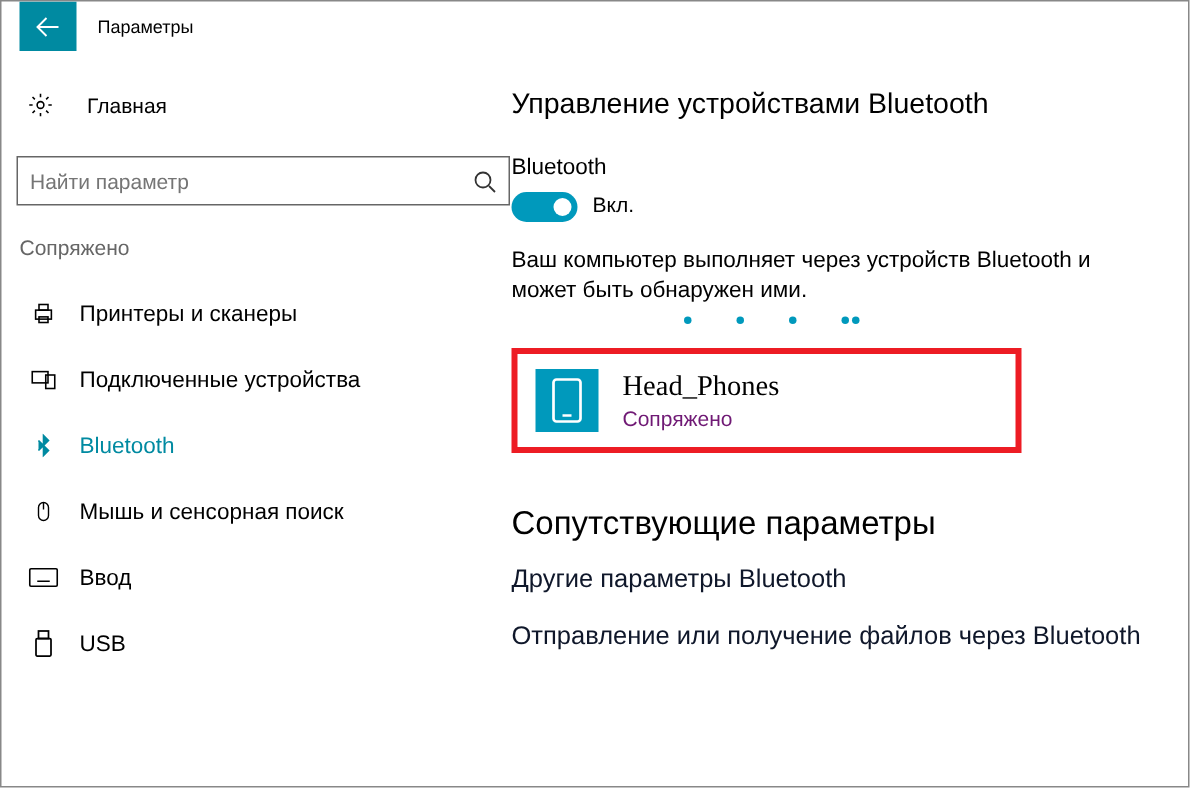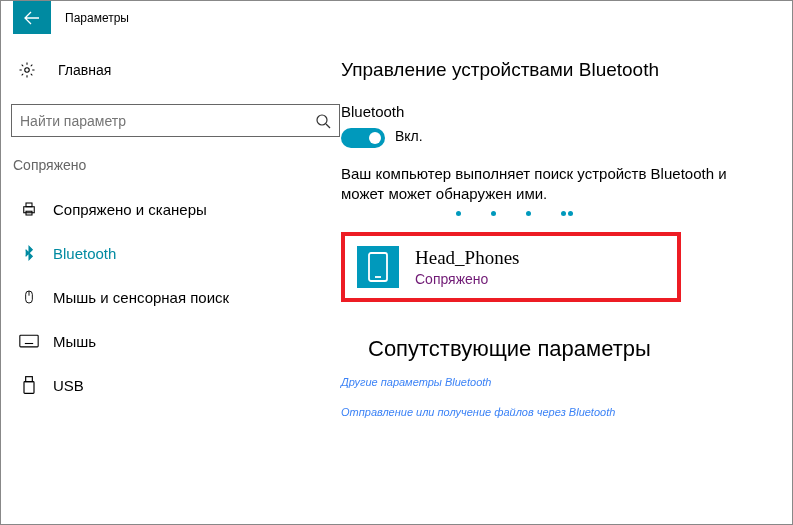--- a/index.html
+++ b/index.html
@@ -179,29 +179,27 @@
   .device-status {
     color: #701a75;
     font-size: 14px;
     margin-top: 2px;
   }
   .related-heading {
     font-size: 22px;
     font-weight: 400;
     margin-top: 34px;
     margin-bottom: 14px;
-    margin-left: 27px;
   }
   .link {
-    color: #3b82f6;
-    font-size: 11px;
+    color: #0f172a;
+    font-size: 17px;
     margin-bottom: 18px;
     cursor: pointer;
     display: block;
-    font-style: italic;
   }
 </style>
 </head>
 <body>
 
 <div class="titlebar">
   <div class="back-btn">
     <span class="icon">
       <svg width="16" height="16" viewBox="0 0 16 16">
           <path d="M7 2 L1 8 L7 14 M1 8 L15 8" stroke="#fff" stroke-width="1.3" fill="none"></path>
@@ -235,21 +233,30 @@
 
     <div class="nav">
       <div class="nav-item">
         <span class="icon">
           <svg width="18" height="18" viewBox="0 0 24 24" fill="none" stroke="#000" stroke-width="1.4">
               <rect x="5" y="9" width="14" height="8"></rect>
               <rect x="8" y="4" width="8" height="5"></rect>
               <rect x="8" y="15" width="8" height="5"></rect>
             </svg>
         </span>
-        <span class="label">Сопряжено и сканеры</span>
+        <span class="label">Принтеры и сканеры</span>
+      </div>
+      <div class="nav-item">
+        <span class="icon">
+          <svg width="18" height="18" viewBox="0 0 24 24" fill="none" stroke="#000" stroke-width="1.4">
+              <rect x="2" y="5" width="14" height="10"></rect>
+              <rect x="14" y="8" width="8" height="12"></rect>
+            </svg>
+        </span>
+        <span class="label">Подключенные устройства</span>
       </div>
       <div class="nav-item active">
         <span class="icon">
           <svg width="16" height="16" viewBox="0 0 24 24" fill="none" stroke="#008aa1" stroke-width="1.6">
               <path d="M7 7l10 10-5 5V2l5 5L7 17"></path>
             </svg>
         </span>
         <span class="label">Bluetooth</span>
       </div>
       <div class="nav-item">
@@ -265,42 +272,42 @@
         <span class="icon">
           <svg width="20" height="14" viewBox="0 0 24 16" fill="none" stroke="#000" stroke-width="1.3">
               <rect x="1" y="1" width="22" height="14" rx="1"></rect>
               <line x1="5" y1="5" x2="5" y2="5"></line>
               <line x1="9" y1="5" x2="9" y2="5"></line>
               <line x1="13" y1="5" x2="13" y2="5"></line>
               <line x1="17" y1="5" x2="17" y2="5"></line>
               <line x1="7" y1="11" x2="17" y2="11"></line>
             </svg>
         </span>
-        <span class="label">Мышь</span>
+        <span class="label">Ввод</span>
       </div>
       <div class="nav-item">
         <span class="icon">
           <svg width="14" height="20" viewBox="0 0 16 24" fill="none" stroke="#000" stroke-width="1.4">
               <rect x="4" y="2" width="8" height="6"></rect>
               <rect x="2" y="8" width="12" height="14" rx="1"></rect>
             </svg>
         </span>
         <span class="label">USB</span>
       </div>
     </div>
   </div>
 
   <div class="main">
     <div class="page-heading">Управление устройствами Bluetooth</div>
     <div class="bt-label">Bluetooth</div>
     <div class="toggle-row">
       <div class="toggle"></div>
       <span>Вкл.</span>
     </div>
-    <div class="bt-desc">Ваш компьютер выполняет поиск устройств Bluetooth и может может обнаружен ими.</div>
+    <div class="bt-desc">Ваш компьютер выполняет через устройств Bluetooth и может быть обнаружен ими.</div>
     <div class="dots">
         <span></span>
         <span></span>
         <span></span>
         <span></span>
       </div>
 
     <div class="device-box">
       <div class="device-icon">
         <svg width="22" height="32" viewBox="0 0 22 32" fill="none" stroke="#fff" stroke-width="1.8">

